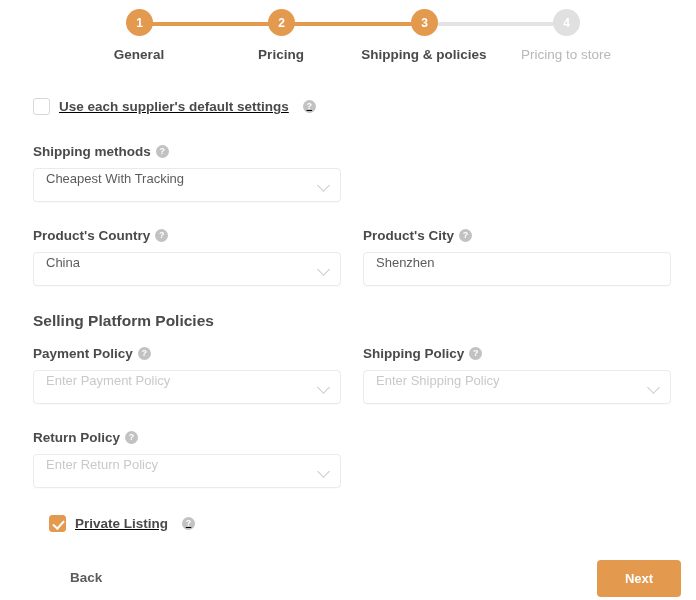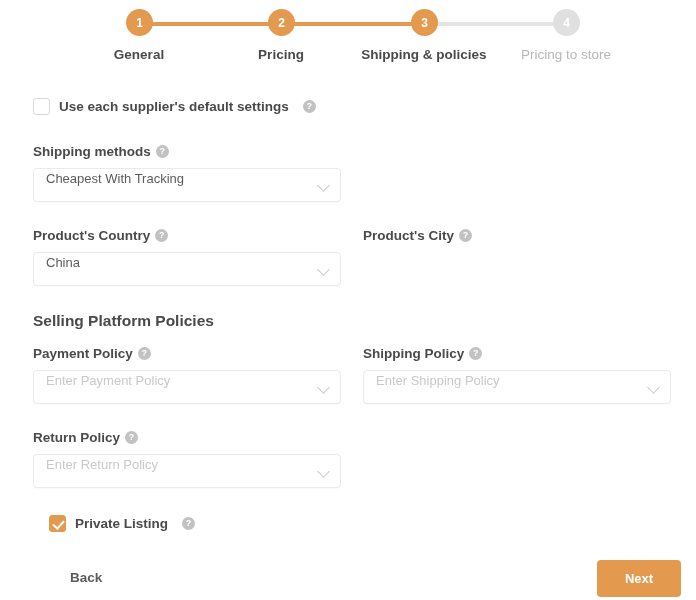--- a/index.html
+++ b/index.html
@@ -22,21 +22,21 @@
   .step.active { background:#E39A4F; }
   .step.todo { background:#E0E0E0; }
   .step-label { position:absolute; top:47px; font-size:13.5px; white-space:nowrap;
                 transform:translateX(-50%); }
   .step-label.done { color:#4A4A4A; font-weight:600; }
   .step-label.todo { color:#B8B8B8; font-weight:400; }
 
   
   .form { position:absolute; left:0; top:72px; width:696px; }
 
-  .row-check { display:flex; align-items:center; gap:9px; margin:26px 0 0 33px; }
+  .row-check { display:flex; align-items:center; gap:9px; margin:26px 0 0 33px;text-decoration:underline; }
   .cbox { width:17px; height:17px; border-radius:3px; border:1px solid #D8D8D8;
           background:#fff; flex:none; position:relative; }
   .cbox.checked { background:#E39A4F; border-color:#E39A4F; }
   .cbox.checked::after {
     content:""; position:absolute; left:5px; top:2px; width:5px; height:9px;
     border:solid #fff; border-width:0 2px 2px 0; transform:rotate(42deg);
   }
   .check-label { font-size:13.5px; color:#4A4A4A; font-weight:600; }
 
   .help { display:inline-flex; align-items:center; justify-content:center;
@@ -127,20 +127,23 @@
         <span class="val">China</span>
         <span class="chev"></span>
       </div>
     </div>
 
     <div class="grp" style="left:363px; top:156px; width:308px;">
       <div class="field-label">
         <span>Product's City</span>
         <span class="help">?</span>
       </div>
+      <div class="control">
+        <span class="val">Shenzhen</span>
+      </div>
     </div>
 
     <div class="section-title" style="position:absolute; left:33px; top:240px;">Selling Platform Policies</div>
 
     <div class="grp" style="left:33px; top:274px; width:308px;">
       <div class="field-label">
         <span>Payment Policy</span>
         <span class="help">?</span>
       </div>
       <div class="control">

